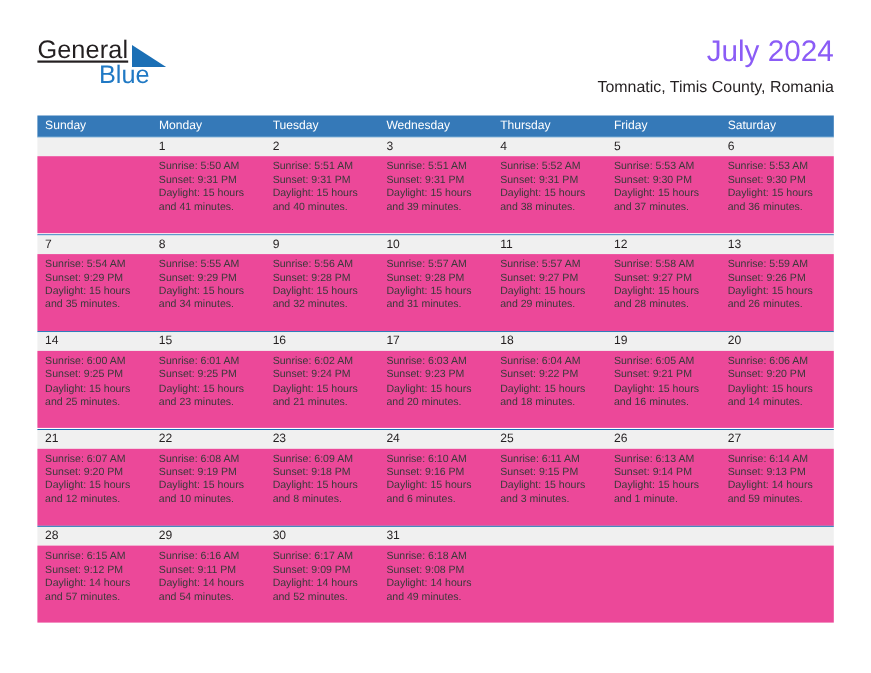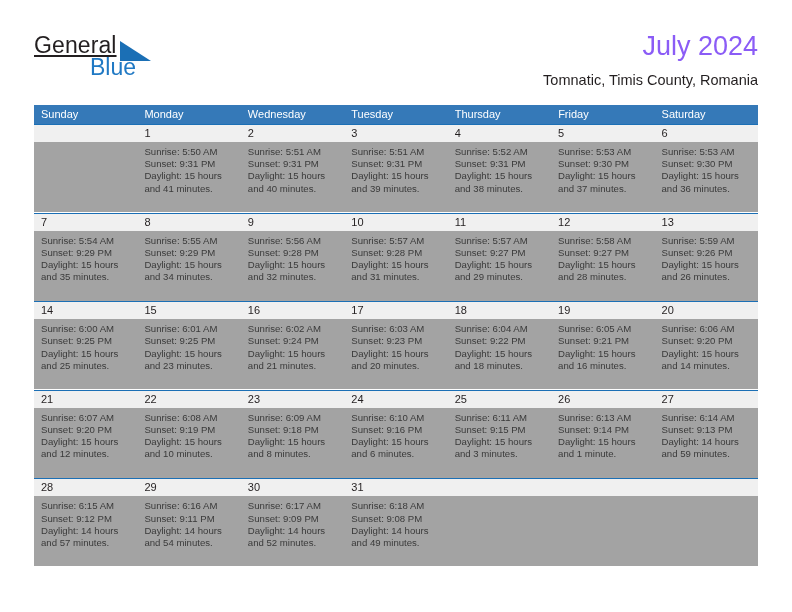--- a/index.html
+++ b/index.html
@@ -116,21 +116,21 @@
     border-top: none;
     height: 87px;
   }
   .week-daterow {
     display: flex;
     background: #f0f0f0;
     height: 17px;
   }
   .week-bodyrow {
     display: flex;
-    background: #a3a3a3;
+    background: #ec4899;
     height: 70px;
   }
   .daycell-num {
     flex: 1 1 0;
     font-size: 11px;
     line-height: 17px;
     padding-left: 7px;
     box-sizing: border-box;
     color: #231f20;
   }
@@ -166,22 +166,22 @@
       <div class="cal-subtitle">Tomnatic, Timis County, Romania</div>
     </div>
 
   </div>
 
   <div class="calendar">
 
     <div class="weekdays">
       <div class="weekday">Sunday</div>
       <div class="weekday">Monday</div>
+      <div class="weekday">Tuesday</div>
       <div class="weekday">Wednesday</div>
-      <div class="weekday">Tuesday</div>
       <div class="weekday">Thursday</div>
       <div class="weekday">Friday</div>
       <div class="weekday">Saturday</div>
     </div>
 
     <div class="week">
       <div class="week-daterow">
         <div class="daycell-num"></div>
         <div class="daycell-num">1</div>
         <div class="daycell-num">2</div>

